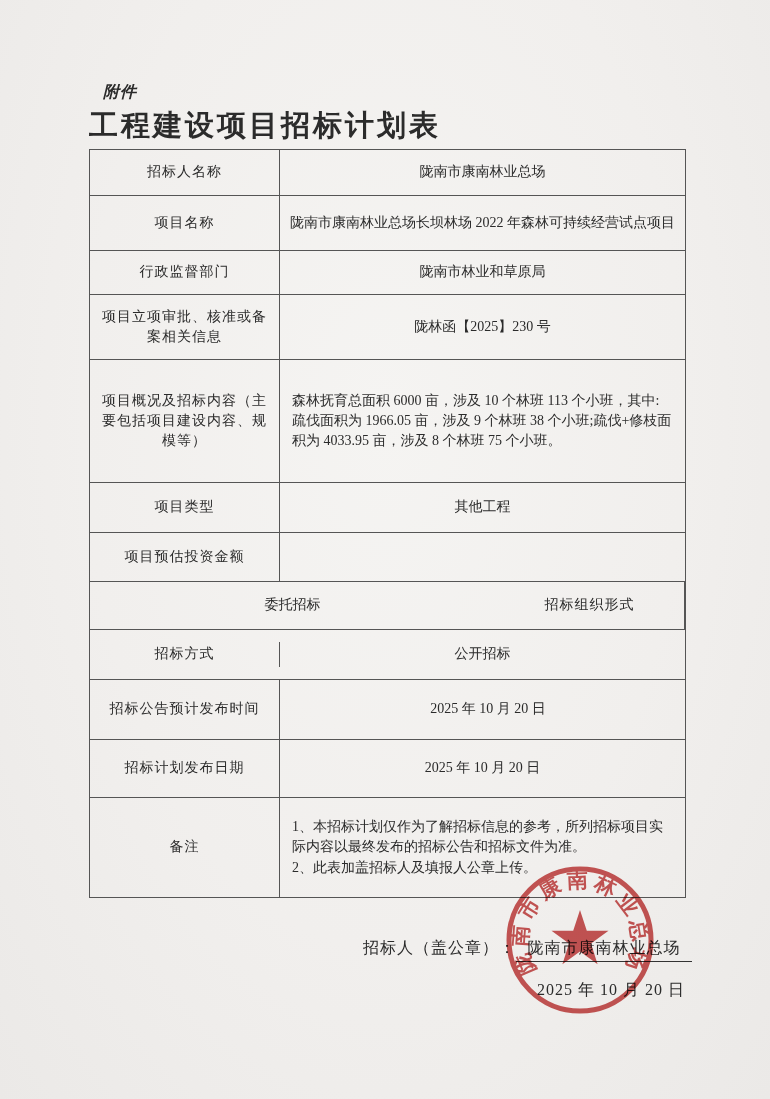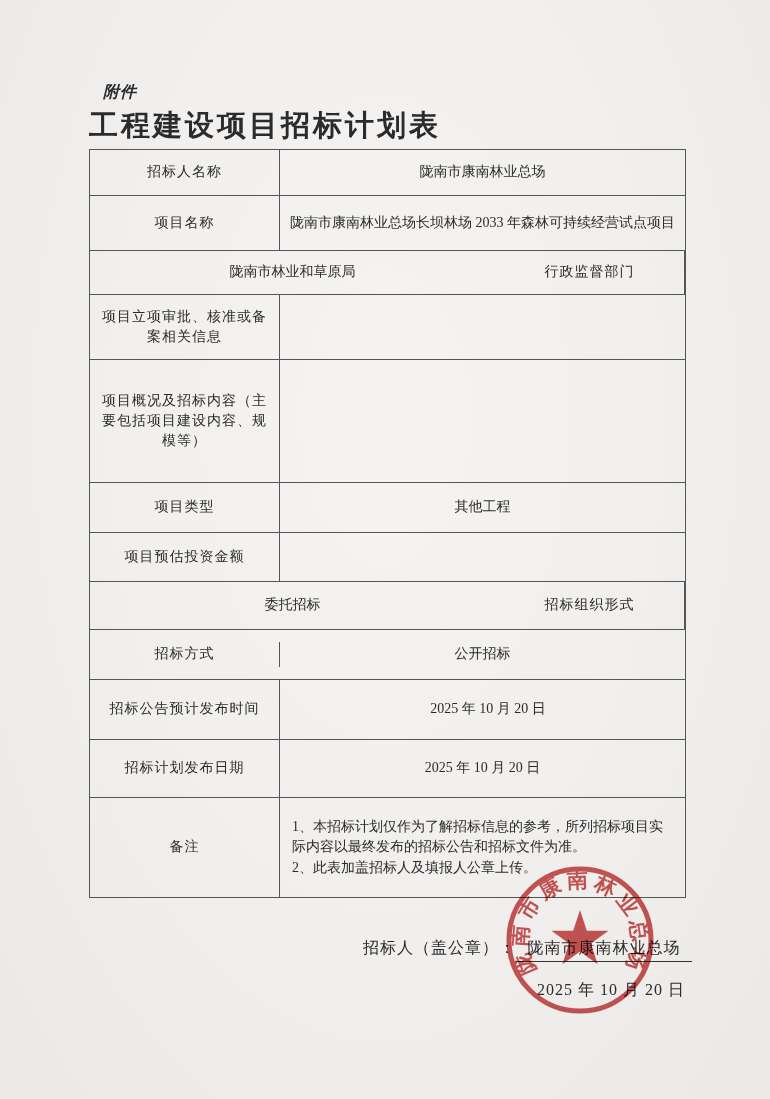--- a/index.html
+++ b/index.html
@@ -76,31 +76,33 @@
 
   <h1 class="title">工程建设项目招标计划表</h1>
 
   <div class="bid-table">
       <div class="trow" style="height: 45px;">
         <div class="cell lab">招标人名称</div>
         <div class="cell val">陇南市康南林业总场</div>
       </div>
       <div class="trow" style="height: 55px;">
         <div class="cell lab">项目名称</div>
-        <div class="cell val">陇南市康南林业总场长坝林场 2033 年森林可持续经营试点项目</div>
+        <div class="cell val">陇南市康南林业总场长坝林场 2022 年森林可持续经营试点项目</div>
       </div>
       <div class="trow" style="height: 44px;">
+        <div class="cell lab">行政监督部门</div>
         <div class="cell val">陇南市林业和草原局</div>
-        <div class="cell lab">行政监督部门</div>
       </div>
       <div class="trow" style="height: 65px;">
         <div class="cell lab">项目立项审批、核准或备案相关信息</div>
+        <div class="cell val">陇林函【2025】230 号</div>
       </div>
       <div class="trow" style="height: 123px;">
         <div class="cell lab">项目概况及招标内容（主要包括项目建设内容、规模等）</div>
+        <div class="cell val left">森林抚育总面积 6000 亩，涉及 10 个林班 113 个小班，其中:疏伐面积为 1966.05 亩，涉及 9 个林班 38 个小班;疏伐+修枝面积为 4033.95 亩，涉及 8 个林班 75 个小班。</div>
       </div>
       <div class="trow" style="height: 50px;">
         <div class="cell lab">项目类型</div>
         <div class="cell val">其他工程</div>
       </div>
       <div class="trow" style="height: 49px;">
         <div class="cell lab">项目预估投资金额</div>
       </div>
       <div class="trow" style="height: 48px;">
         <div class="cell val">委托招标</div>

